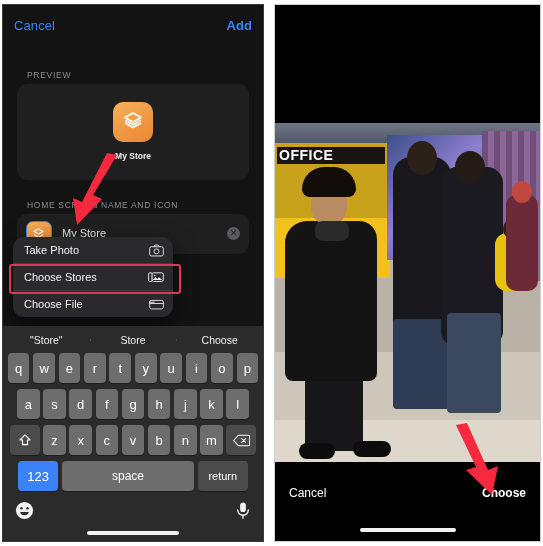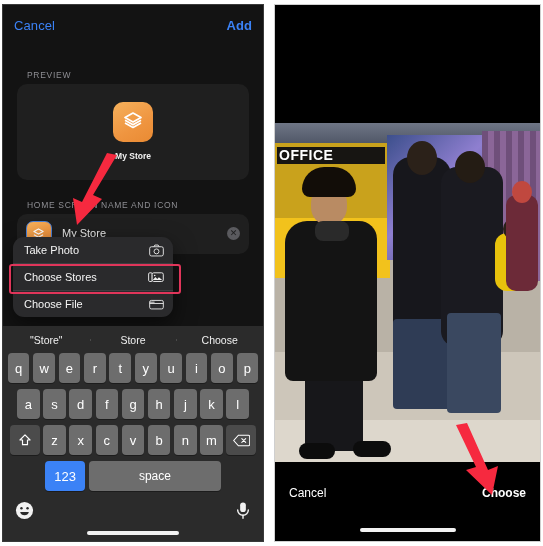--- a/index.html
+++ b/index.html
@@ -245,20 +245,21 @@
             <svg width="17" height="13" viewBox="0 0 22 16" fill="none" stroke="#fff" stroke-width="1.4" stroke-linecap="round">
               <path d="M7 1.2 H20 a1.6 1.6 0 0 1 1.6 1.6 v10.4 a1.6 1.6 0 0 1 -1.6 1.6 H7 L0.9 8 Z"></path>
               <path d="M11.4 5.6 l5 4.8 M16.4 5.6 l-5 4.8"></path>
             </svg>
           </div>
         </div>
 
         <div class="krow">
           <div class="key num">123</div>
           <div class="key space">space</div>
+          <div class="key ret">return</div>
         </div>
 
         <div class="kbot">
           <span>
             <svg width="19" height="19" viewBox="0 0 20 20">
               <circle cx="10" cy="10" r="9" fill="#f2f2f2"></circle>
               <circle cx="6.8" cy="7.6" r="1.3" fill="#2b2b2b"></circle>
               <circle cx="13.2" cy="7.6" r="1.3" fill="#2b2b2b"></circle>
               <path d="M5.4 11.6 a4.8 4.8 0 0 0 9.2 0 Z" fill="#2b2b2b"></path>
             </svg>

